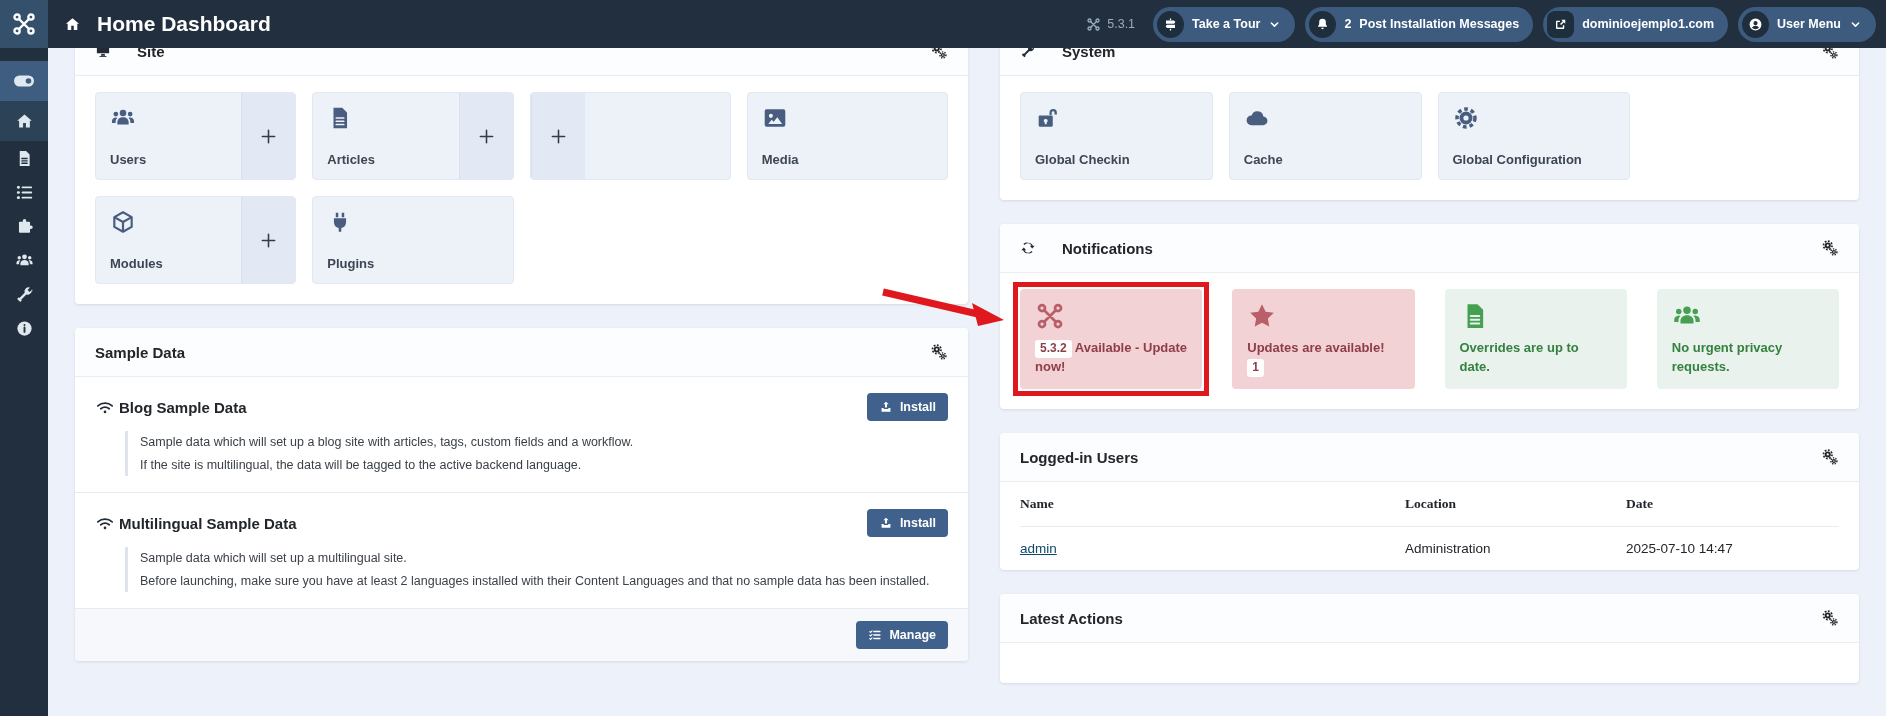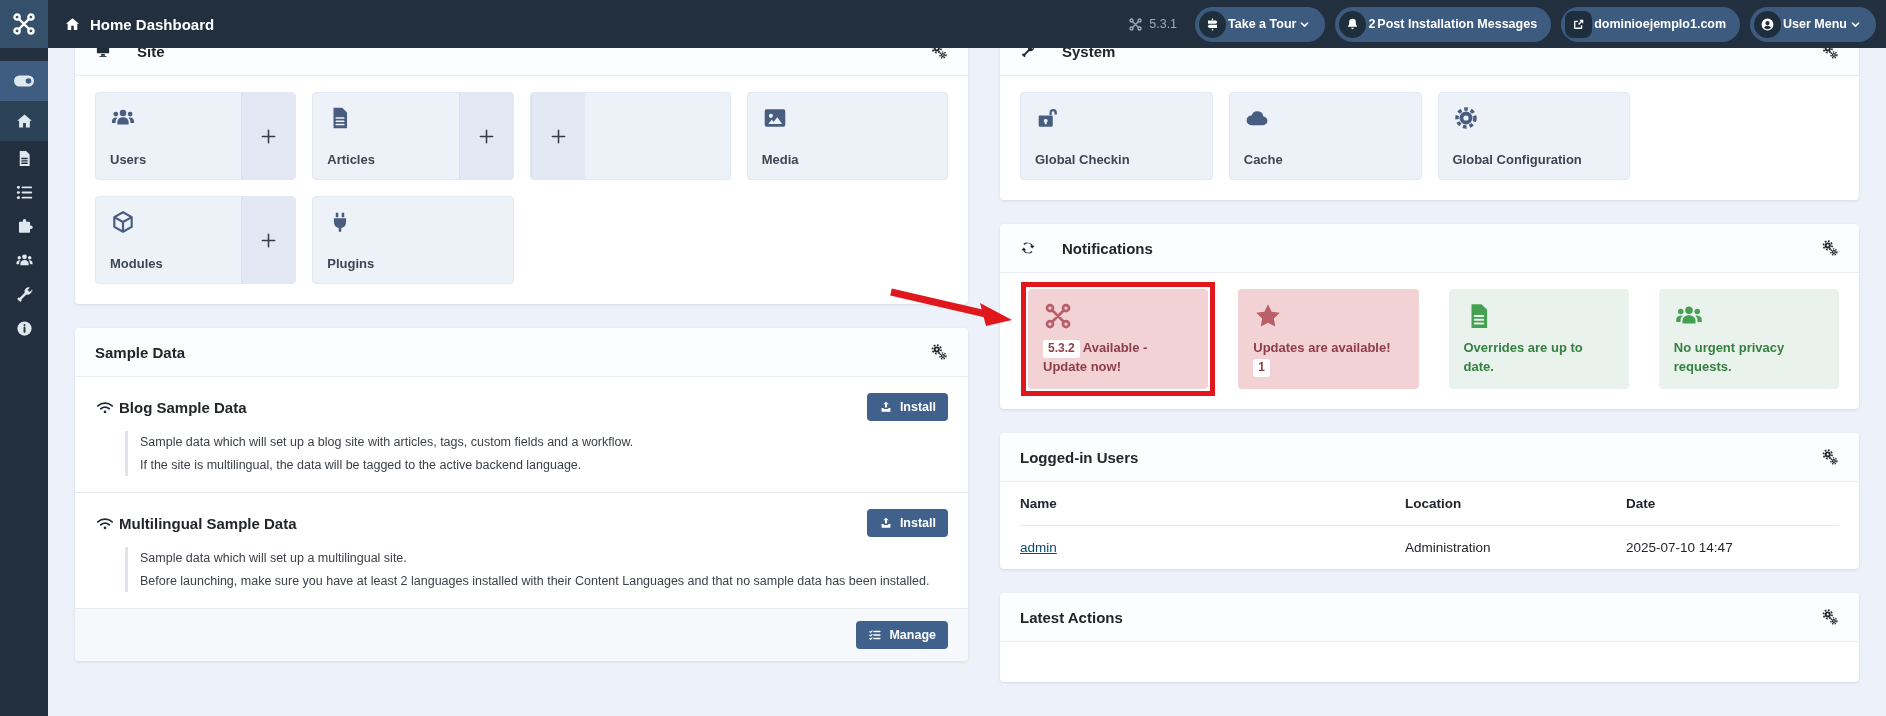--- a/index.html
+++ b/index.html
@@ -6,26 +6,26 @@
   *{margin:0;padding:0;box-sizing:border-box;}
   html,body{width:1886px;height:716px;overflow:hidden;}
   body{font-family:"Liberation Sans","DejaVu Sans",sans-serif;background:#edf1f9;color:#22262b;}
   .icon svg{display:block;width:100%;height:100%;}
   [data-interactable="true"]{cursor:pointer;}
 
   
   .topbar{position:fixed;top:0;left:0;width:1886px;height:48px;background:#212f3f;display:flex;align-items:center;z-index:50;}
   .logo-box{width:48px;height:48px;background:#35506b;display:flex;align-items:center;justify-content:center;flex:0 0 auto;}
   .logo-box .icon{width:26px;height:26px;color:#fff;}
-  .tb-title{display:flex;align-items:center;gap:9px;margin-left:16px;color:#fff;font-size:15px;font-weight:700;}
+  .tb-title{display:flex;align-items:center;gap:16px;margin-left:16px;color:#fff;font-size:21px;font-weight:700;}
   .tb-title .icon{width:17px;height:17px;color:#fff;}
   .tb-right{margin-left:auto;display:flex;align-items:center;gap:10px;padding-right:10px;}
   .tb-version{display:flex;align-items:center;gap:6px;color:#9aabbd;font-size:12.5px;margin-right:8px;}
   .tb-version .icon{width:15px;height:15px;color:#9aabbd;}
-  .pill{height:35px;background:#3c5b7f;border-radius:18px;display:flex;align-items:center;gap:2px;padding:0 14px 0 4px;color:#fff;font-size:12.5px;font-weight:600;white-space:nowrap;}
+  .pill{height:35px;background:#3c5b7f;border-radius:18px;display:flex;align-items:center;gap:8px;padding:0 14px 0 4px;color:#fff;font-size:12.5px;font-weight:600;white-space:nowrap;}
   .pill-lead{width:27px;height:27px;background:#1f2e3d;border-radius:50%;display:flex;align-items:center;justify-content:center;flex:0 0 auto;}
   .pill-lead.square{border-radius:8px;}
   .pill-lead .icon{width:15px;height:15px;color:#fff;}
   .chev{width:13px;height:13px;color:#fff;}
 
   
   .sidebar{position:fixed;top:48px;left:0;width:48px;height:668px;background:#212f3f;padding-top:13px;z-index:40;--paper-bg:#212f3f;}
   .side-item{width:48px;height:34px;display:flex;align-items:center;justify-content:center;color:#dfe7ef;}
   .side-item .icon{width:19px;height:19px;}
   .side-item.toggle{height:40px;background:#3e5d80;}
@@ -45,21 +45,21 @@
   .panel-body{padding:16px 20px 20px;}
   .sc-grid{display:grid;grid-template-columns:repeat(4,1fr);gap:16px;}
   .sc-card{background:#edf1f8;border:1px solid #e2e8f1;border-radius:4px;min-height:88px;display:flex;overflow:hidden;--paper-bg:#edf1f8;}
   .sc-main{flex:1;padding:12px 14px;display:flex;flex-direction:column;justify-content:space-between;}
   .sc-icon{width:26px;height:26px;color:#485d80;}
   .sc-label{font-size:13px;font-weight:700;color:#3c4654;}
   .sc-add{width:54px;background:#e2e9f4;border-left:1px solid #d9e1ee;display:flex;align-items:center;justify-content:center;color:#333b47;}
   .sc-add .icon{width:21px;height:21px;}
 
   
-  .n-grid{display:grid;grid-template-columns:repeat(4,1fr);gap:30px;margin-left:8px;}
+  .n-grid{display:grid;grid-template-columns:repeat(4,1fr);gap:30px;}
   .n-card{border-radius:4px;min-height:100px;padding:12px 15px;display:flex;flex-direction:column;justify-content:space-between;}
   .n-card.danger{background:#f3d2d5;color:#8e3e47;}
   .n-card.success{background:#e9f2ec;color:#35813f;--paper-bg:#e9f2ec;}
   .n-icon{width:30px;height:30px;}
   .danger .n-icon{color:#b95f69;}
   .success .n-icon{color:#45a052;}
   .n-label{font-size:13px;font-weight:700;line-height:1.45;}
   .badge-white{background:#fff;border-radius:3px;padding:0px 5px;font-size:12px;display:inline-block;color:#3a3f46;}
   .danger .badge-white{color:#8e3e47;}
   .n-card-wrap{position:relative;}
@@ -72,21 +72,21 @@
   .sd-head .icon{width:20px;height:20px;color:#212b36;flex:0 0 auto;}
   .sd-title{font-size:15px;font-weight:700;color:#22262b;}
   .btn{margin-left:auto;background:#40618c;color:#fff;border:0;border-radius:4px;font-size:12.5px;font-weight:600;font-family:inherit;padding:7px 12px;display:inline-flex;align-items:center;gap:7px;}
   .btn .icon{width:14px;height:14px;color:#fff;}
   .sd-desc{margin:10px 0 0 30px;border-left:3px solid #dfe4ec;padding-left:12px;font-size:12.5px;color:#3b4149;line-height:1.8;}
   .sd-footer{background:#f6f8fb;padding:12px 20px;display:flex;justify-content:flex-end;border-radius:0 0 4px 4px;}
 
   
   .tbl{padding:0 20px;}
   .tbl-row{display:grid;grid-template-columns:47% 27% 26%;padding:14px 0;border-bottom:1px solid #e8ebf0;font-size:13.5px;align-items:center;}
-  .tbl-row.head{font-weight:700;color:#22262b;}
+  .tbl-row.head{font-weight:700;color:#22262b;font-family:Liberation Serif, serif;}
   .tbl-row:last-child{border-bottom:0;}
   .link{color:#0c4a6e;text-decoration:underline;font-weight:400;}
 </style>
 </head>
 <body>
 
 <header class="topbar" data-interactable="false">
   <div class="logo-box" data-interactable="true">
     <span class="icon" data-interactable="false">
         <svg viewBox="0 0 24 24" fill="none" stroke="currentColor" stroke-width="2.2" stroke-linecap="round">

